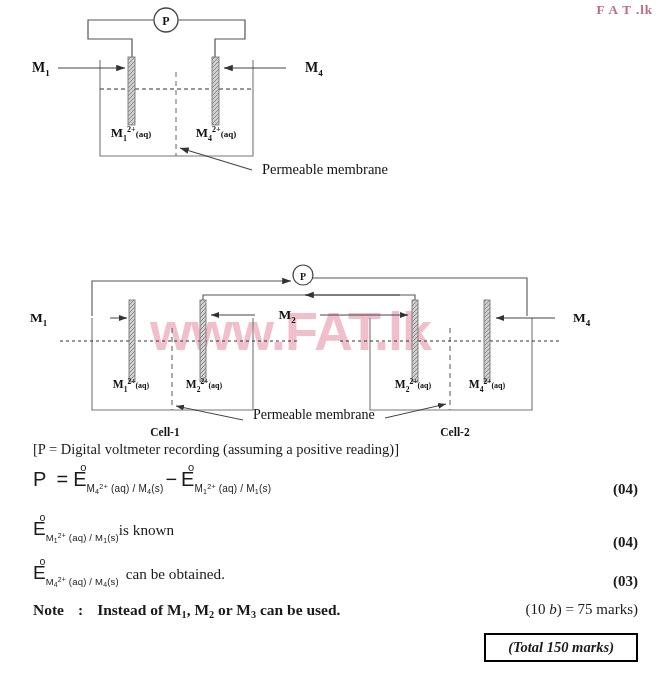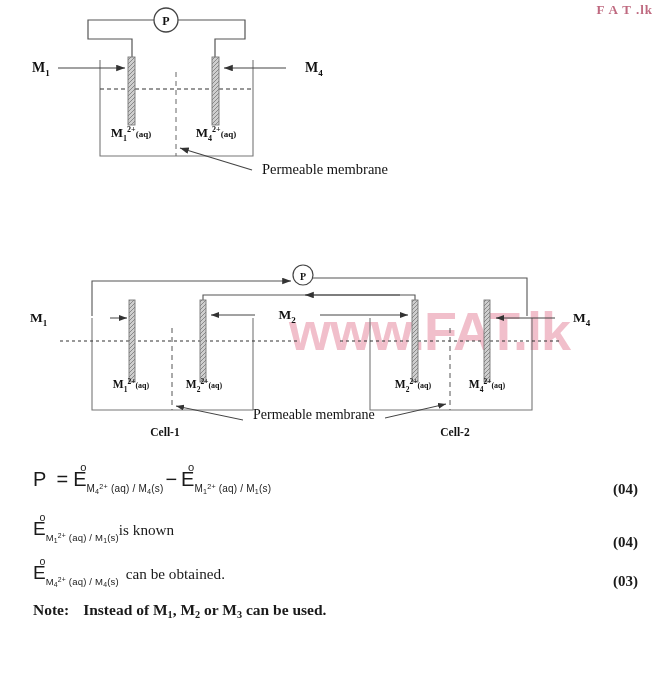--- a/index.html
+++ b/index.html
@@ -13,21 +13,20 @@
     position: relative;
     font-family: "Liberation Serif", "DejaVu Serif", serif;
     color: #1a1a1a;
     overflow: hidden;
   }
   .page {
     position: absolute;
     inset: 0;
     width: 661px;
     height: 673px;
-    text-align: right;
   }
 
   
   .brand-logo {
     position: absolute;
     top: 2px;
     right: 8px;
     font-family: "Liberation Serif", serif;
     font-size: 13px;
     letter-spacing: 1px;
@@ -75,21 +74,21 @@
 
   #note-line {
     position: absolute;
     left: 33px;
     top: 601px;
     font-size: 15.5px;
     font-weight: 700;
     white-space: nowrap;
     z-index: 3;
   }
-  #note-line .note-word { }
+  #note-line .note-word { margin-right: 14px; }
   #note-line .note-colon { margin-right: 14px; }
 
   sub { font-size: .66em; vertical-align: -0.28em; }
   sup { font-size: .66em; vertical-align: 0.45em; }
 
   
   .equation {
     position: absolute;
     font-family: "Liberation Sans", sans-serif;
     white-space: nowrap;
@@ -270,20 +269,21 @@
     </text>
 
     <line x1="243" y1="162" x2="176" y2="148" stroke="#444" stroke-width="1" marker-end="url(#ah2)"></line>
     <line x1="385" y1="160" x2="446" y2="146" stroke="#444" stroke-width="1" marker-end="url(#ah2)"></line>
     <text x="253" y="161" font-size="14" fill="#111">Permeable membrane</text>
 
     <text x="165" y="178" text-anchor="middle" font-size="11.5" font-weight="700" fill="#111">Cell-1</text>
     <text x="455" y="178" text-anchor="middle" font-size="11.5" font-weight="700" fill="#111">Cell-2</text>
   </svg>
 
+  <div class="text-line" id="line-voltmeter">[P = Digital voltmeter recording (assuming a positive reading)]</div>
 
   <div class="equation" id="eq-main">
     <span>P</span>
     <span style="margin:0 5px">=</span><span class="E-term"><span class="E-letter">E</span><span class="E-deg">o</span></span><span class="E-sub"><span>M</span><sub>4</sub><sup>2+</sup><span> (aq) / M</span><sub>4</sub><span>(s)</span></span><span class="minus-op">−</span><span class="E-term"><span class="E-letter">E</span><span class="E-deg">o</span></span><span class="E-sub"><span>M</span><sub>1</sub><sup>2+</sup><span> (aq) / M</span><sub>1</sub><span>(s)</span></span>
   </div>
   <div class="marks" id="marks-04a">(04)</div>
 
   <div class="equation" id="eq-known">
     <span class="E-term"><span class="E-letter">E</span><span class="E-deg">o</span></span><span class="E-sub"><span>M</span><sub>1</sub><sup>2+</sup><span> (aq) / M</span><sub>1</sub><span>(s)</span></span><span class="tail-text" style="">is known</span>
   </div>
@@ -291,15 +291,19 @@
 
   <div class="equation" id="eq-obtained">
     <span class="E-term"><span class="E-letter">E</span><span class="E-deg">o</span></span><span class="E-sub"><span>M</span><sub>4</sub><sup>2+</sup><span> (aq) / M</span><sub>4</sub><span>(s)</span></span><span class="tail-text" style="margin-left:7px">can be obtained.</span>
   </div>
   <div class="marks" id="marks-03">(03)</div>
 
   <div id="note-line">
     <span class="note-word">Note</span><span class="note-colon">:</span><span>Instead of M</span><sub>1</sub><span>,  M</span><sub>2</sub><span> or M</span><sub>3</sub><span> can be used.</span>
   </div>
 
-
+  <div class="marks" id="marks-total-b">
+    <span>(10 </span><i>b</i><span>) = 75 marks)</span>
+  </div>
+
+  <div id="total-box">(Total  150 marks)</div>
 
 </div>
 
 </body></html>

